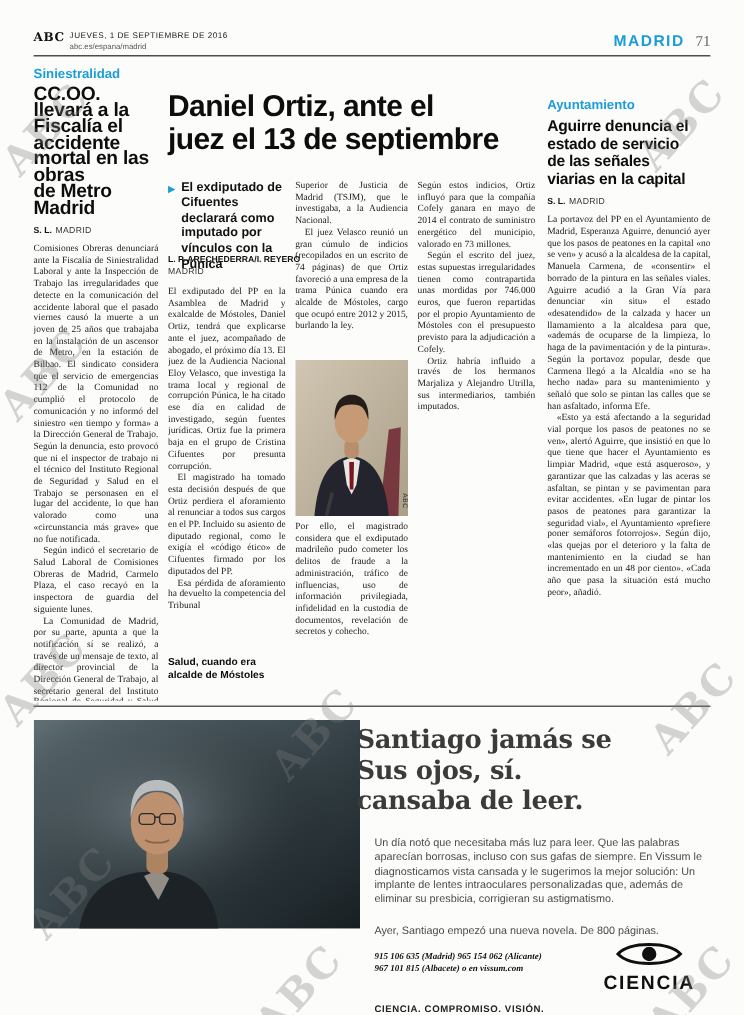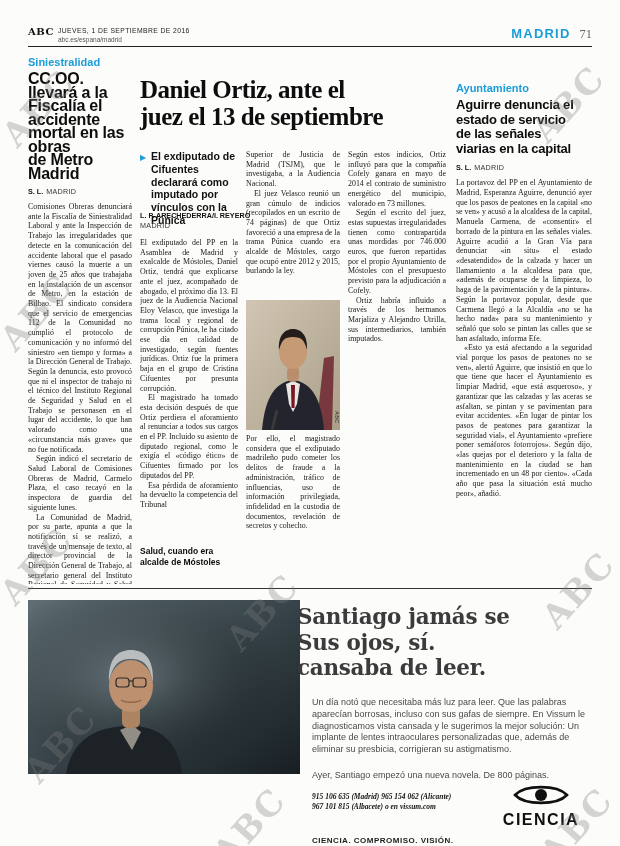--- a/index.html
+++ b/index.html
@@ -25,21 +25,21 @@
   .body-text .bp{font-size:7.9px;line-height:9.7px;text-align:justify;color:#191919}
   .body-text .bp + .bp{text-indent:8px}
 
   
   .article-left{position:absolute;left:28px;top:56px;width:104px;height:528px;overflow:hidden}
   .article-left .hl-line{font-size:16px;line-height:13.5px}
   .article-left .byline{margin:7px 0 6px}
 
   
   .main-headline{position:absolute;left:140px;top:76px;width:312px}
-  .main-headline .hl-line{font-family:Liberation Serif, serif;font-size:25px;line-height:27px;letter-spacing:-.5px;font-weight:bold}
+  .main-headline .hl-line{font-family:Liberation Sans, sans-serif;font-size:25px;line-height:27px;letter-spacing:-.5px;font-weight:bold}
   .standfirst{position:absolute;left:140px;top:150px;width:100px;padding-left:11px;
               font:bold 10.5px/12.8px "Liberation Sans",sans-serif;color:#111}
   .standfirst .arrow{position:absolute;left:0;top:2px;color:#1b9dd9;font-size:8px;font-family:"DejaVu Sans",sans-serif}
   .main-byline{position:absolute;left:140px;top:211px;width:110px}
   .main-byline .by-city{display:block;margin:1px 0 0}
   .colA{position:absolute;left:140px;top:238px;width:98px;height:304px;overflow:hidden}
   .colB-top{position:absolute;left:246px;top:150px;width:94px;height:147px;overflow:hidden}
   .colB-bottom{position:absolute;left:246px;top:434px;width:94px;height:140px;overflow:hidden}
   .colC{position:absolute;left:348px;top:150px;width:98px;height:424px;overflow:hidden}
   .ortiz-photo{position:absolute;left:246px;top:300px;width:94px;height:130px;overflow:hidden}

